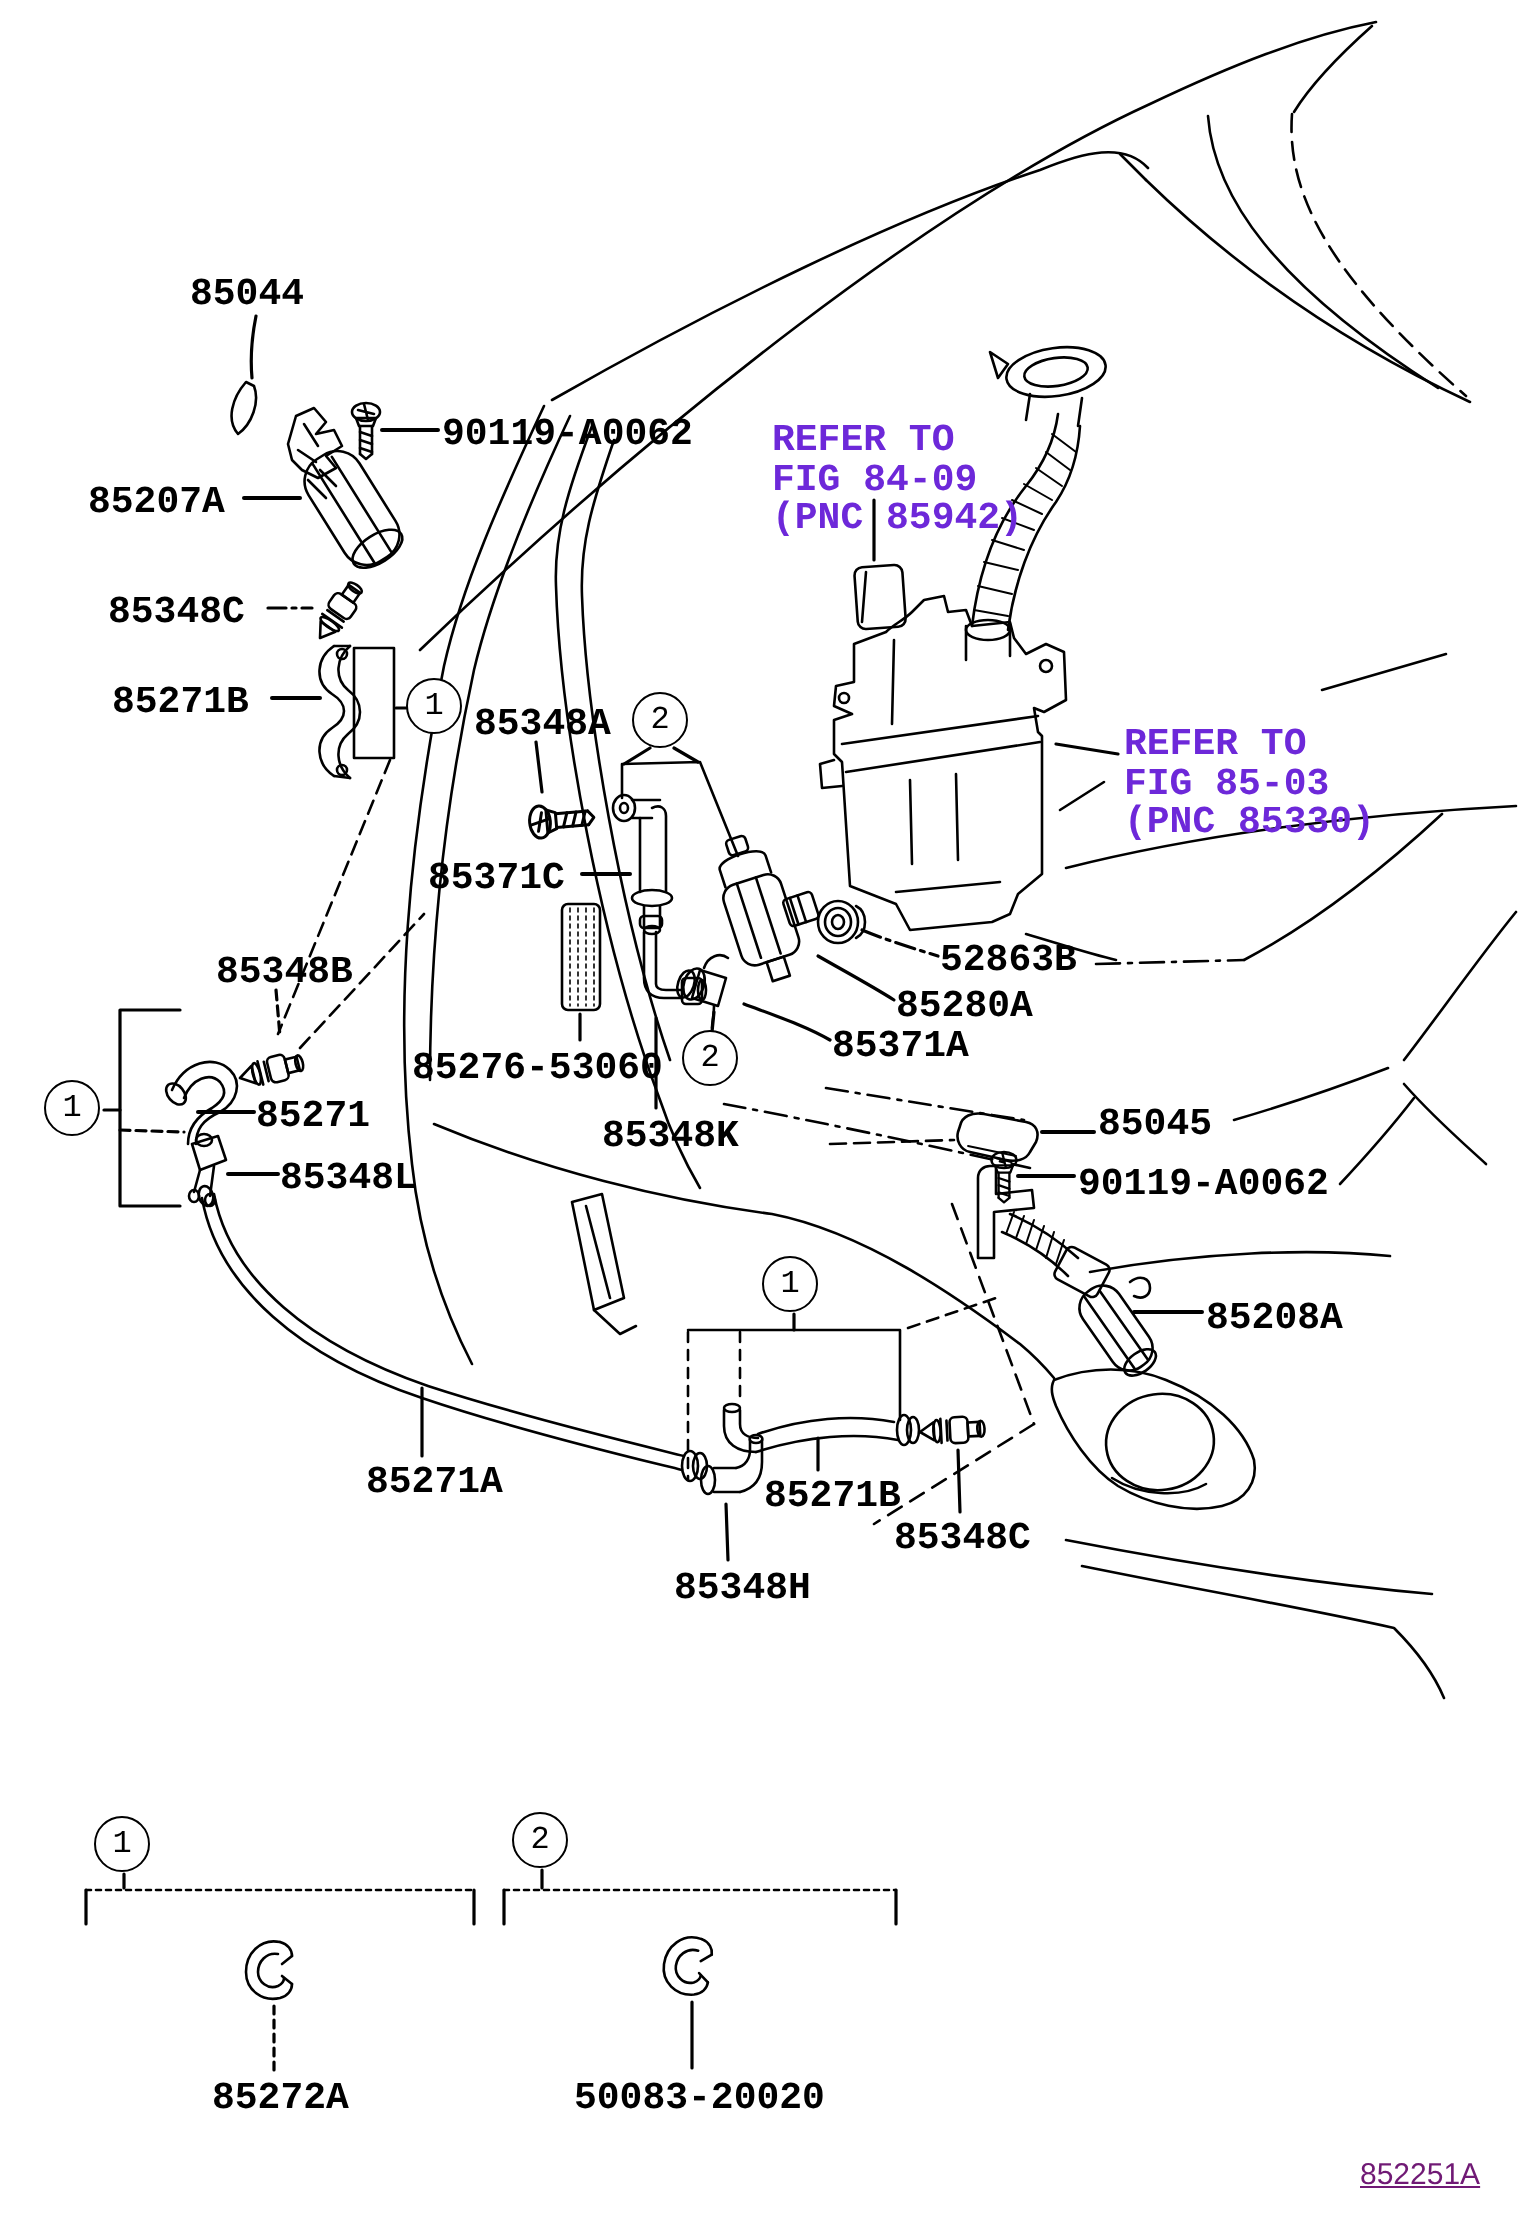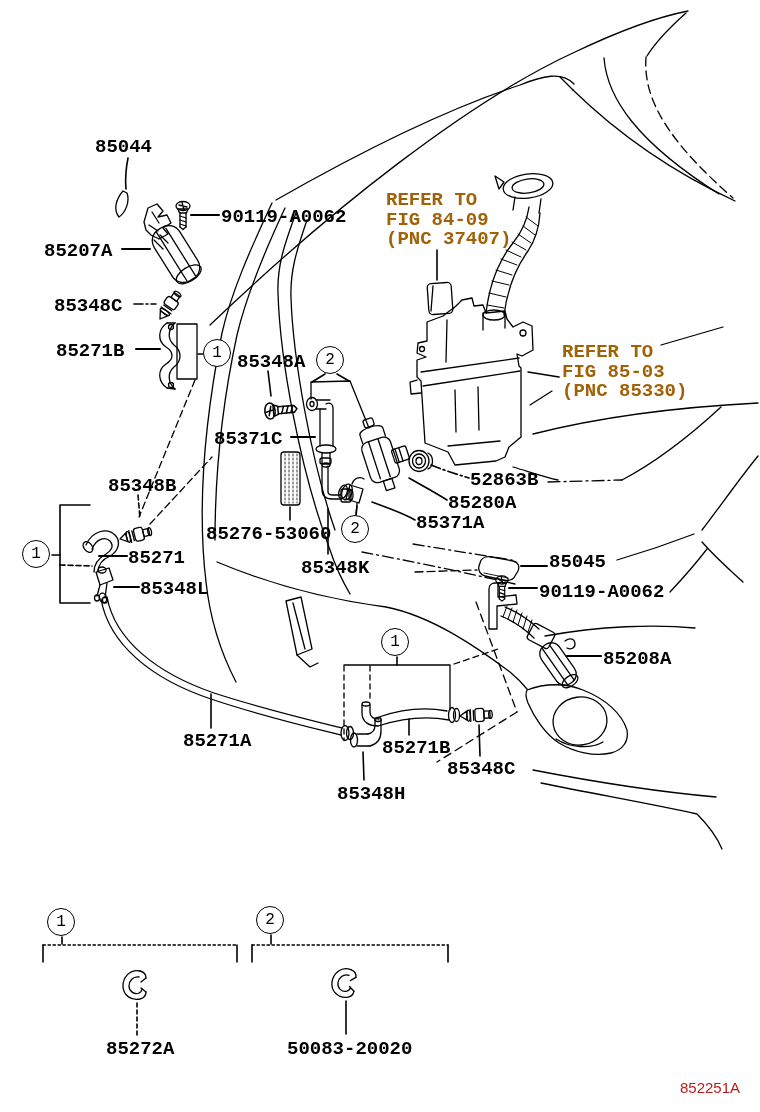--- a/index.html
+++ b/index.html
@@ -2,25 +2,25 @@
 <html><head>
 <meta charset="utf-8">
 <style>
   html,body{margin:0;padding:0;background:#fff;}
   .stage{position:relative;width:760px;height:1112px;background:#ffffff;overflow:hidden;
          font-family:"Liberation Mono","DejaVu Sans Mono",monospace;}
   .stage svg{position:absolute;left:0;top:0;}
   .lbl{position:absolute;font:bold 19px "Liberation Mono","DejaVu Sans Mono",monospace;
        color:#000;white-space:nowrap;letter-spacing:0;}
   .note{position:absolute;font:bold 19px "Liberation Mono","DejaVu Sans Mono",monospace;
-        color:#a16207;line-height:19.5px;white-space:nowrap;}
+        color:#6d28d9;line-height:19.5px;white-space:nowrap;margin-top:20px;}
   .callout{position:absolute;width:26px;height:26px;border:1.7px solid #000;border-radius:50%;
            background:#fff;display:flex;align-items:center;justify-content:center;
            font:16px "Liberation Mono","DejaVu Sans Mono",monospace;color:#000;}
-  .footer{position:absolute;font:15px "Liberation Sans","DejaVu Sans",sans-serif;color:#b91c1c;}
+  .footer{position:absolute;font:15px "Liberation Sans","DejaVu Sans",sans-serif;color:#701a75;text-decoration:underline;}
 </style>
 </head>
 <body>
 
 <div class="stage">
 
 <svg width="760" height="1112" viewBox="0 0 760 1112" stroke="#000" fill="none" stroke-width="1.3" stroke-linecap="round" stroke-linejoin="round">
   <defs>
     <g id="screw">
       <ellipse cx="0" cy="0" rx="7" ry="4.5"></ellipse>
@@ -361,21 +361,21 @@
 <div class="lbl" style="left:183px;top:730px">85271A</div>
 <div class="lbl" style="left:382px;top:737px">85271B</div>
 <div class="lbl" style="left:447px;top:758px">85348C</div>
 <div class="lbl" style="left:337px;top:783px">85348H</div>
 <div class="lbl" style="left:106px;top:1038px">85272A</div>
 <div class="lbl" style="left:287px;top:1038px">50083-20020</div>
 
 <div class="note" style="left:386px;top:191px">
   <div>REFER TO</div>
   <div>FIG 84-09</div>
-  <div>(PNC 37407)</div>
+  <div>(PNC 85942)</div>
 </div>
 <div class="note" style="left:562px;top:343px">
   <div>REFER TO</div>
   <div>FIG 85-03</div>
   <div>(PNC 85330)</div>
 </div>
 
 <div class="callout" style="left:203px;top:339px">1</div>
 <div class="callout" style="left:316px;top:346px">2</div>
 <div class="callout" style="left:341px;top:515px">2</div>

